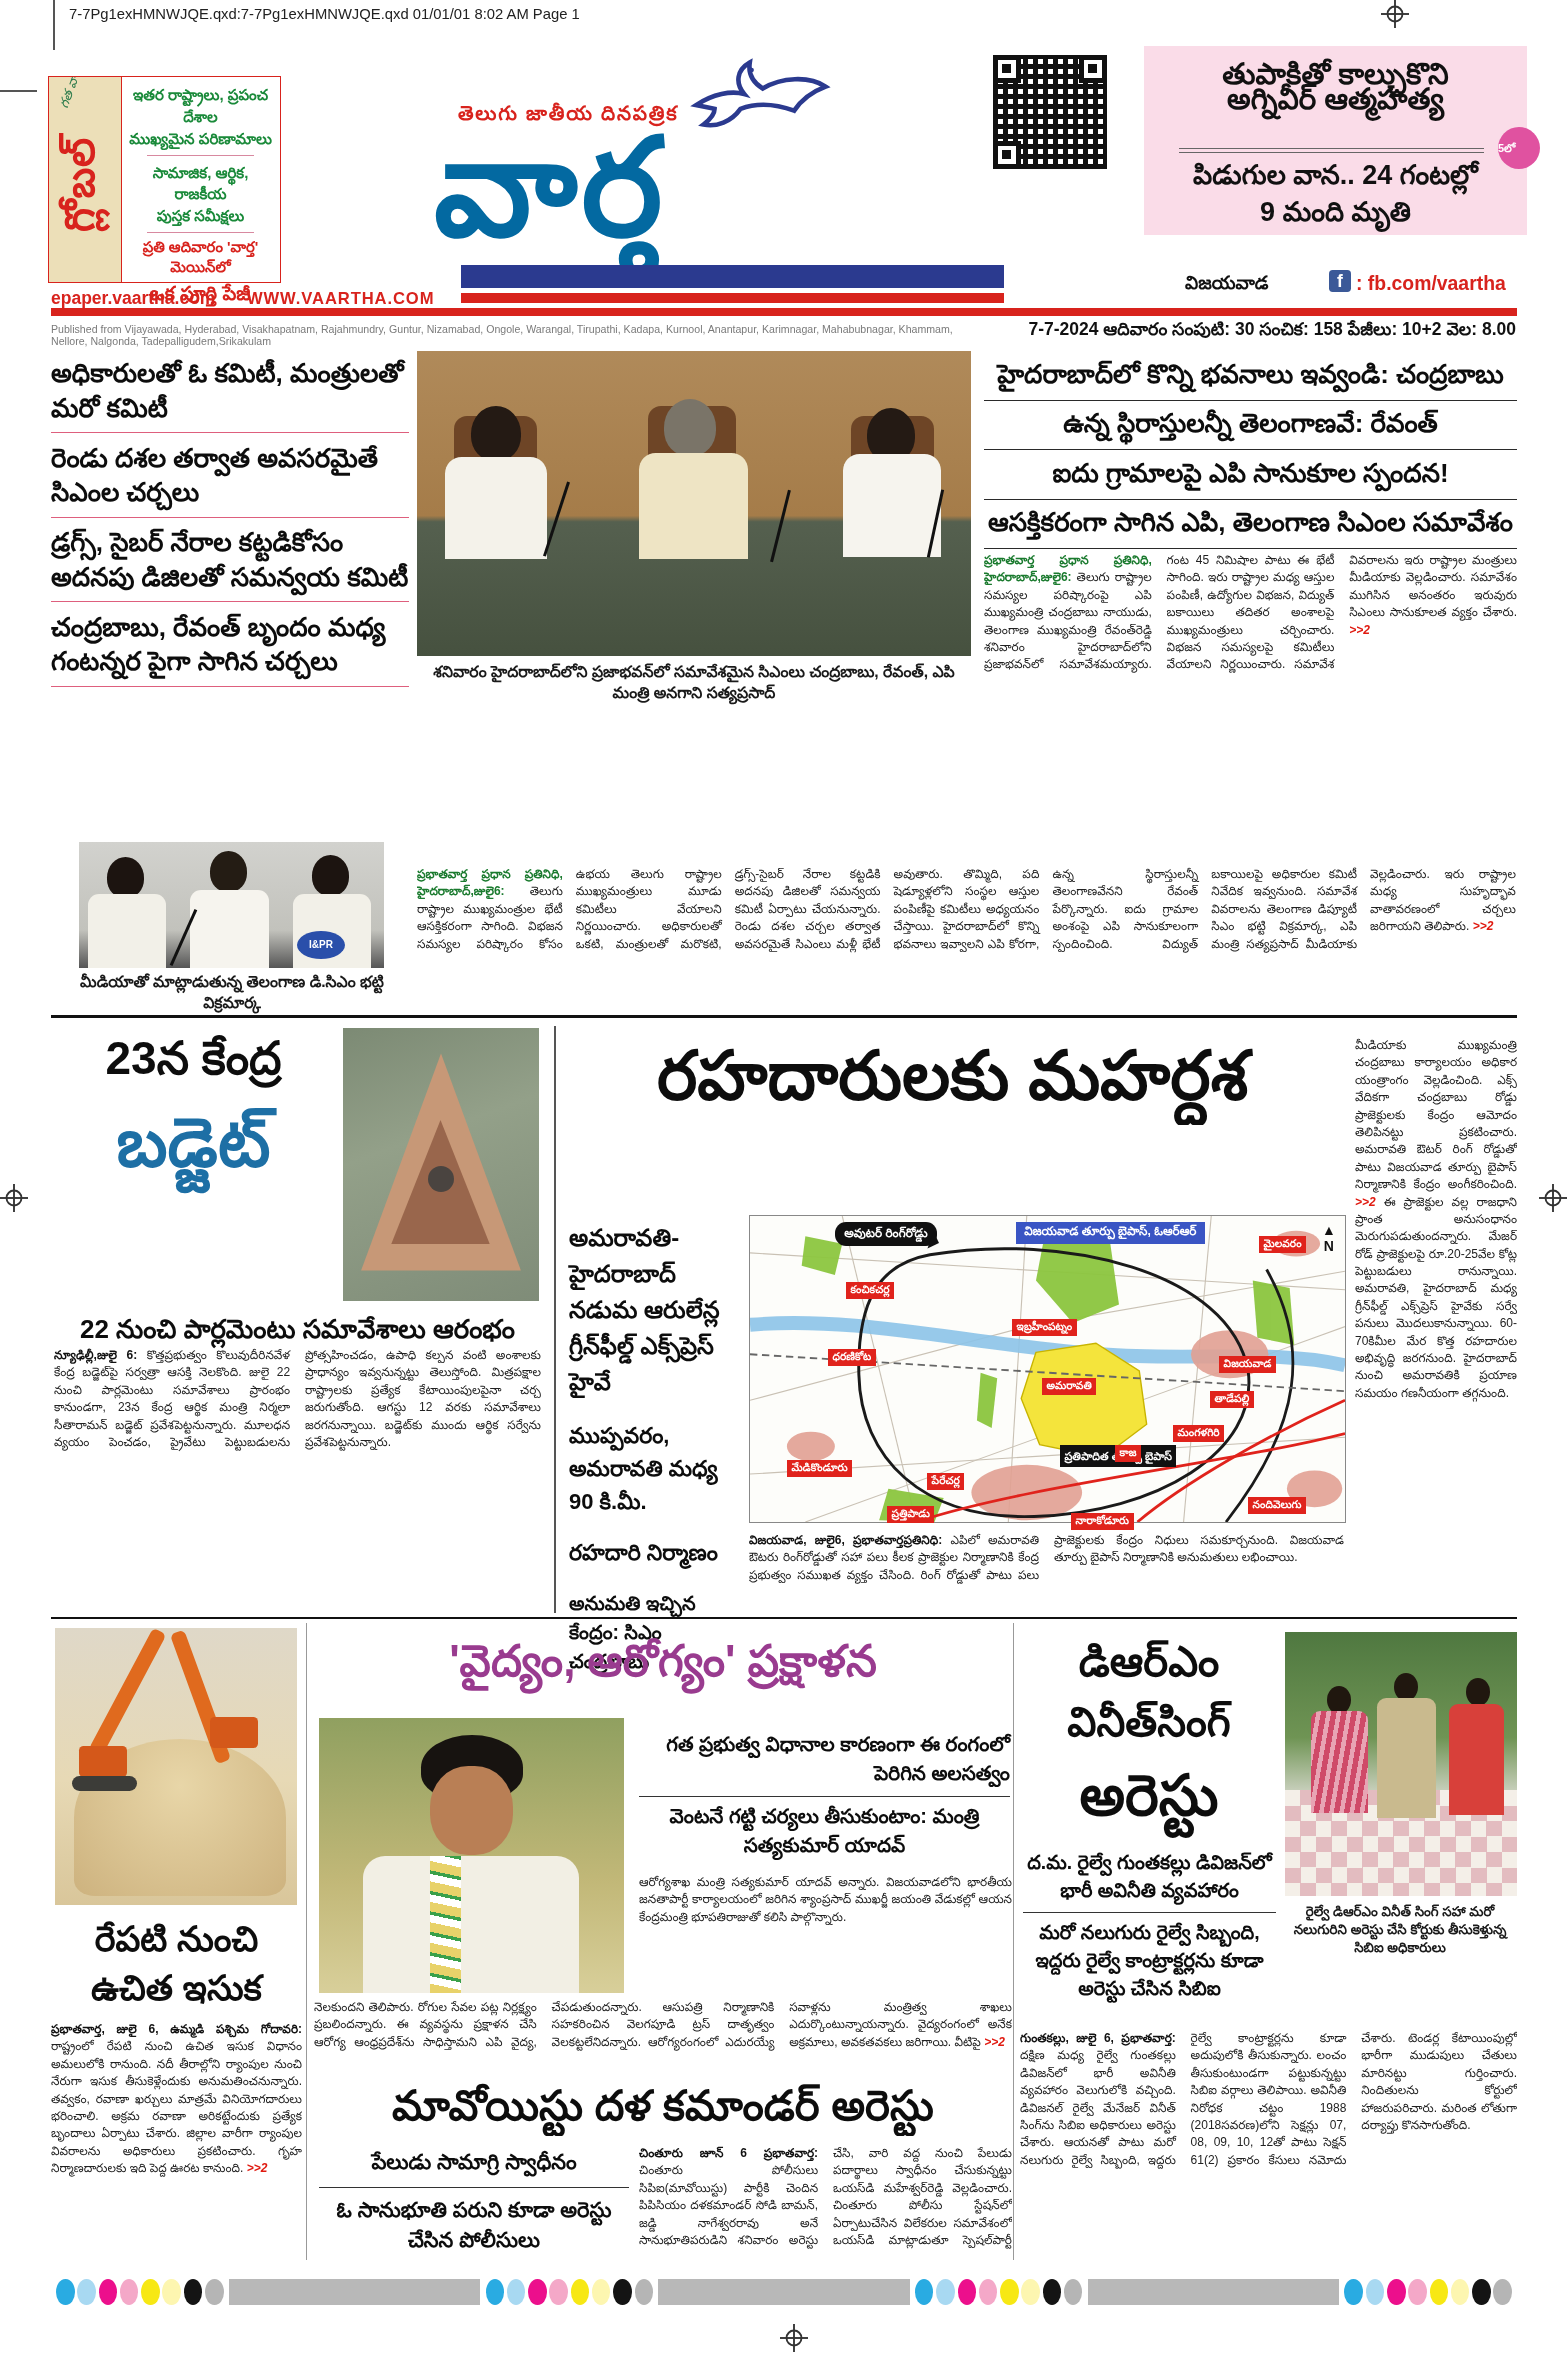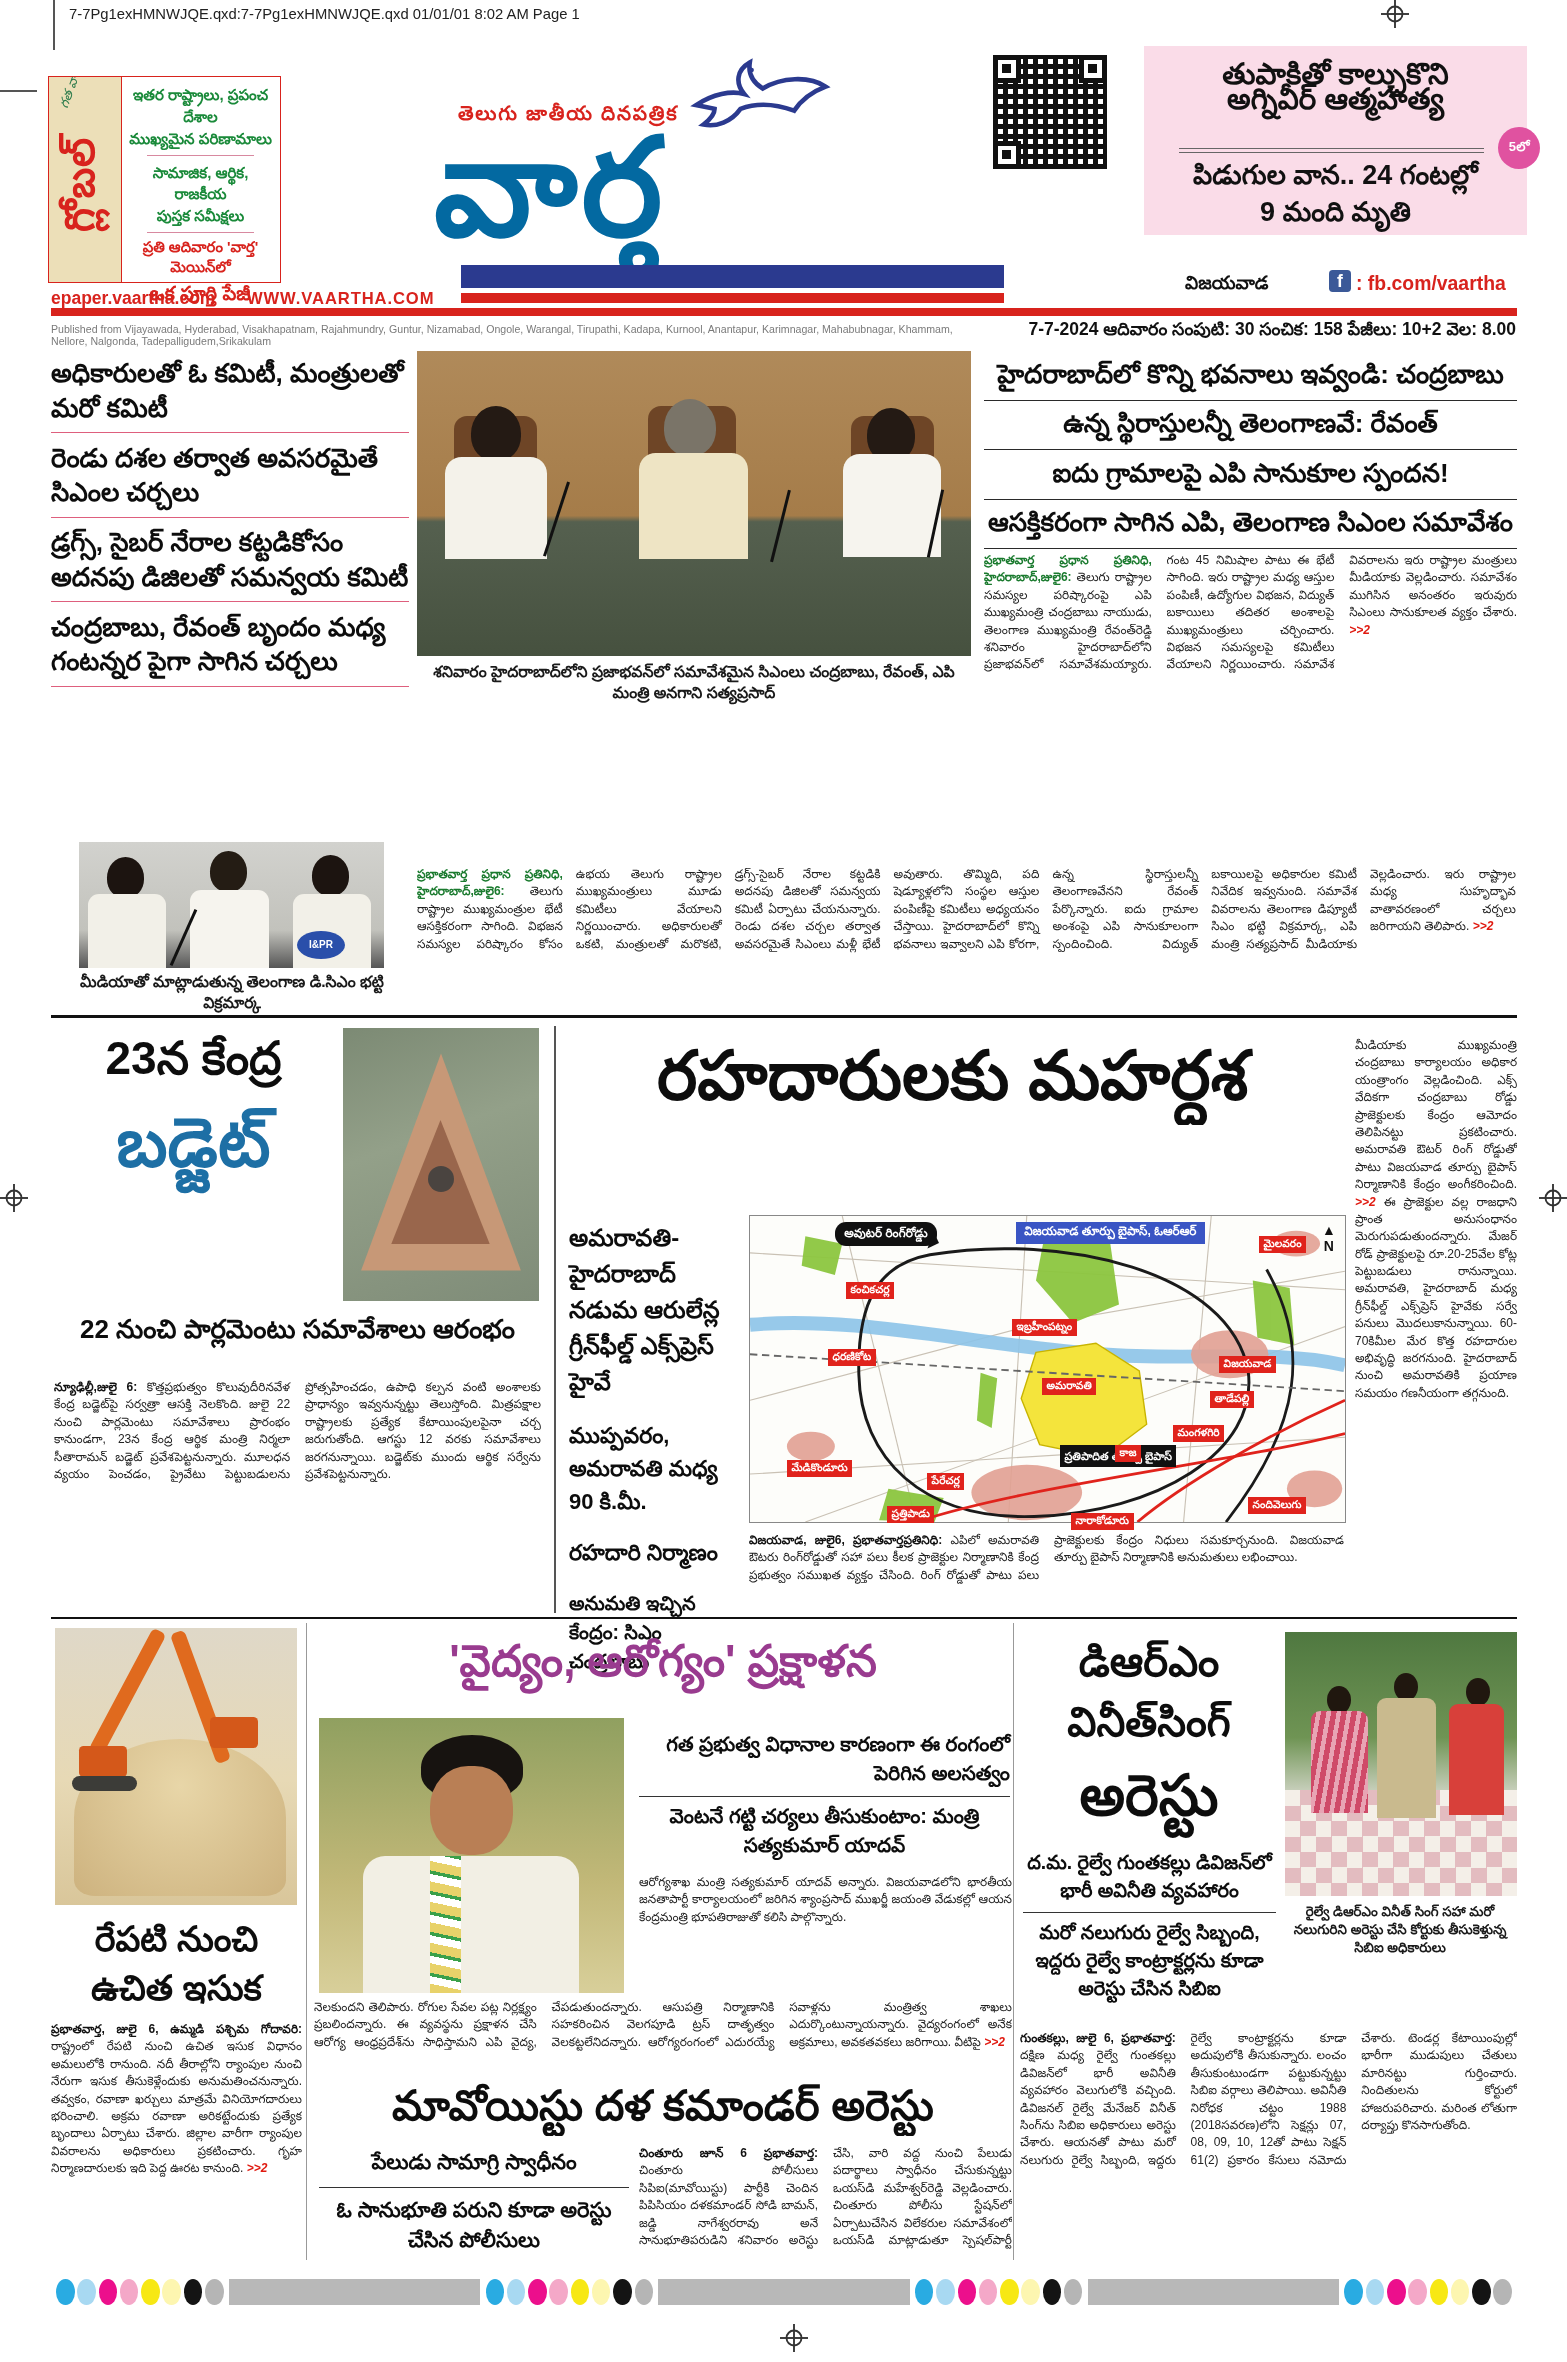--- a/index.html
+++ b/index.html
@@ -34,21 +34,21 @@
       repeating-linear-gradient(0deg,#111 0 4.6px,transparent 4.6px 10px),
       repeating-linear-gradient(90deg,#111 0 4.6px,#fff 4.6px 10px);}
   .qr .fndr{position:absolute;width:28px;height:28px;border:5.5px solid #111;background:#fff;box-sizing:border-box;}
   .qr .fndr::after{content:"";position:absolute;left:3.7px;top:3.7px;width:9.2px;height:9.2px;background:#111;}
   .alert-box{left:1144px;top:46px;width:383px;height:189px;background:#fadce8;}
   .alert-l1{position:absolute;left:0;top:11px;width:100%;text-align:center;font-size:29.5px;font-weight:bold;color:#111;}
   .alert-l2{position:absolute;left:0;top:36px;width:100%;text-align:center;font-size:29.5px;font-weight:bold;color:#111;}
   .alert-rule{position:absolute;left:35px;top:102px;width:305px;height:4.6px;border-top:1.8px solid #666;border-bottom:1.8px solid #666;box-sizing:border-box;}
   .alert-l3{position:absolute;left:0;top:114px;width:100%;text-align:center;font-size:27px;font-weight:bold;color:#111;}
   .alert-l4{position:absolute;left:0;top:151px;width:100%;text-align:center;font-size:27px;font-weight:bold;color:#111;}
-  .alert-badge{position:absolute;right:-13px;top:81px;width:42px;height:42px;border-radius:50%;background:#e052a0;color:#fff;font-size:13px;font-weight:bold;text-align:center;line-height:42px;font-family:Liberation Mono, monospace;}
+  .alert-badge{position:absolute;right:-13px;top:81px;width:42px;height:42px;border-radius:50%;background:#e052a0;color:#fff;font-size:11px;font-weight:bold;line-height:42px;}
   .city{left:1185px;top:272px;font-size:18.5px;font-weight:bold;color:#111;}
   .fb-icon{left:1329px;top:270px;width:22px;height:22px;background:#3b5998;border-radius:3.7px;color:#fff;font-size:17.5px;font-weight:bold;text-align:center;line-height:22px;}
   .fb-text{left:1356px;top:272px;font-size:19.4px;font-weight:bold;color:#d8231d;}
   .rule-red{left:51px;top:308px;width:1466px;height:8.3px;background:#d8231d;}
   .published{left:51px;top:323px;font-size:10.6px;color:#7a7a7a;width:904px;}
   .issue{right:51px;top:319px;font-size:17.5px;font-weight:bold;color:#111;}
   
   .left-heads{left:51px;top:349px;width:358px;height:343px;}
   .lh-item{font-size:26px;font-weight:bold;line-height:1.32;color:#0d0d0d;padding:7.4px 0;border-bottom:1.8px solid #de5f7d;}
   .lh-item:last-child{border-bottom:none;}
@@ -75,21 +75,21 @@
   .story2-body{left:417px;top:866px;width:1099px;height:142px;}
   .hr2{left:51px;top:1015px;width:1466px;height:2.8px;background:#111;}
   
   .bud-h1{left:55px;top:1030px;width:277px;font-size:46px;font-weight:bold;color:#0d0d0d;text-align:center;line-height:1.25;}
   .bud-h2{left:55px;top:1098px;width:277px;font-size:68px;font-weight:bold;color:#1d6fa5;text-align:center;line-height:1.3;}
   .photo-parl{left:343px;top:1028px;width:196px;height:273px;background:linear-gradient(160deg,#7c8a74 0%,#93a089 40%,#7f8c78 100%);}
   .parl-tri{position:absolute;left:13px;top:18.5px;width:170px;height:231px;background:#c79877;clip-path:polygon(50% 3%,97% 97%,3% 97%);}
   .parl-tri2{position:absolute;left:44px;top:85px;width:107px;height:138px;background:#99664c;clip-path:polygon(50% 5%,96% 95%,4% 95%);}
   .parl-core{position:absolute;left:85px;top:138px;width:26px;height:26px;border-radius:50%;background:#4a4440;}
   .bud-sub{left:54px;top:1314px;width:487px;font-size:26px;font-weight:bold;text-align:center;color:#0d0d0d;}
-  .bud-body{left:54px;top:1379px;width:487px;height:236px;}
+  .bud-body{left:54px;top:1347px;width:487px;height:236px;}
   .vrule1{left:554px;top:1026px;width:1.8px;height:587px;background:#555;}
   
   .roads-h{left:565px;top:1026px;width:775px;font-size:68px;font-weight:800;color:#0d0d0d;text-align:center;line-height:1.45;}
   .roads-strip{left:569px;top:1148px;width:772px;height:54px;background:#e0231c;color:#fff;font-size:30px;font-weight:bold;text-align:center;line-height:54px;}
   .roads-bullets{left:569px;top:1220px;width:170px;}
   .rb0{font-size:24px;font-weight:bold;line-height:1.5;color:#0d0d0d;}
   .rb1{font-size:22px;font-weight:bold;line-height:1.5;margin-top:18.5px;color:#0d0d0d;}
   .rb2{font-size:22px;font-weight:bold;line-height:1.5;margin-top:18.5px;color:#0d0d0d;}
   .rb3{font-size:19.4px;font-weight:bold;line-height:1.5;margin-top:20px;color:#0d0d0d;}
   .map{left:749px;top:1215px;width:595px;height:306px;border:0.9px solid #888;background:#fdfdfa;}

